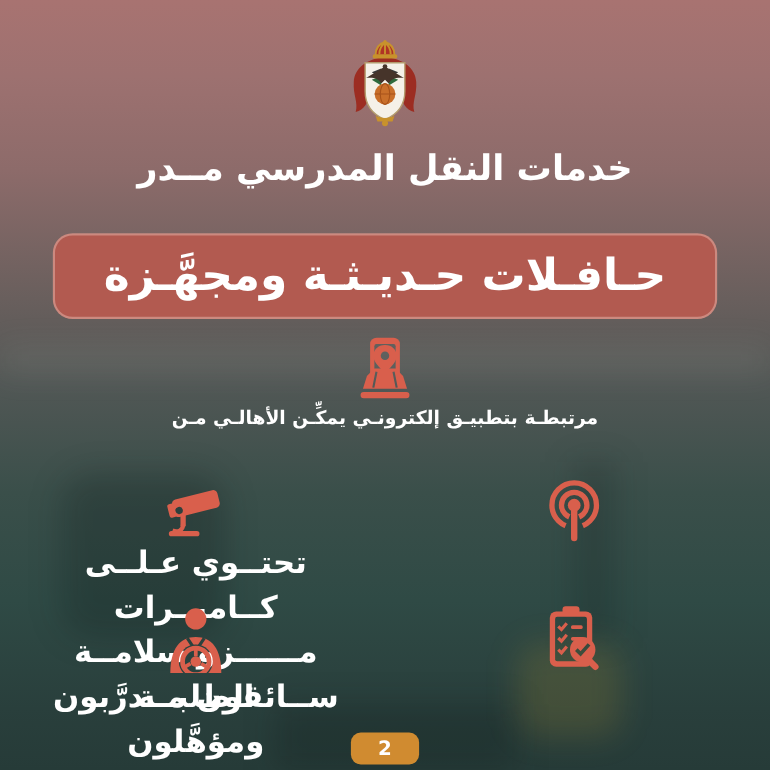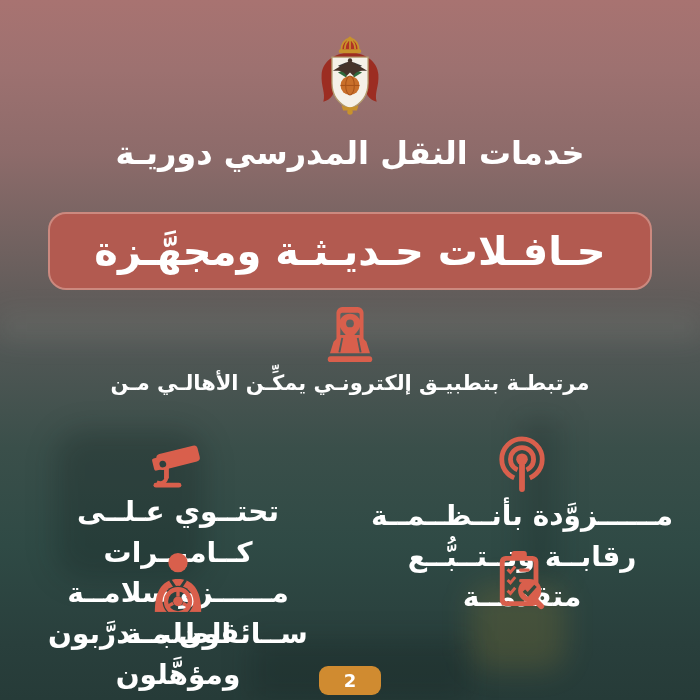--- a/index.html
+++ b/index.html
@@ -26,21 +26,21 @@
     position:absolute;left:48px;top:212px;width:604px;height:78px;
     background:#b25a50;border:2px solid rgba(235,195,185,.45);border-radius:18px;
     display:flex;align-items:center;justify-content:center;box-sizing:border-box;
   }
   .banner span{color:#fff;font-size:40px;font-weight:700;direction:rtl;white-space:nowrap;}
 
   .icon{position:absolute;display:flex;justify-content:center;}
   .app-icon{left:0;right:0;top:306px;}
   .app-text{
     position:absolute;left:90px;top:368px;width:520px;margin:0;text-align:center;
-    color:#fff;font-size:21px;font-weight:700;line-height:1.5;direction:rtl;
+    color:#fff;font-size:17px;font-weight:700;line-height:1.5;direction:rtl;
   }
   .feat{position:absolute;width:320px;text-align:center;}
   .feat .ficon{display:flex;justify-content:center;}
   .feat .ftext{color:#fff;font-size:28px;font-weight:700;line-height:1.45;direction:rtl;margin-top:2px;}
   .f-cameras{left:18px;top:440px;}
   .f-tracking{left:362px;top:436px;}
   .f-drivers{left:18px;top:552px;}
   .f-maintenance{left:362px;top:550px;}
 
   .page-badge{
@@ -76,21 +76,21 @@
       <path d="M50 28 L30 40 C38 39 44 41 46 46 L50 42 L54 46 C56 41 62 39 70 40 Z" fill="#46342a"></path>
       <circle cx="50" cy="28" r="2.5" fill="#46342a"></circle>
       <circle cx="50" cy="57" r="11" fill="#c96f2a"></circle>
       <ellipse cx="50" cy="57" rx="5" ry="11" fill="none" stroke="#a8531a" stroke-width="1.2"></ellipse>
       <path d="M39 57 H61" stroke="#a8531a" stroke-width="1.2"></path>
       <path d="M40 80 C45 83 55 83 60 80 L58 86 H42 Z" fill="#c8922c"></path>
       <circle cx="50" cy="88" r="3.2" fill="#c8922c"></circle>
     </svg>
   </div>
 
-  <h1 class="title">خدمات النقل المدرسي دوريـة</h1>
+  <h1 class="title">خدمات النقل المدرسي مــدر</h1>
 
   <div class="banner">
     <span>حـافـلات حـديـثـة ومجهَّـزة</span>
   </div>
 
   <div class="icon app-icon">
     <svg viewBox="0 0 60 60" width="58" height="58">
       <defs>
           <mask id="mPhone">
         <rect width="60" height="60" fill="#000"></rect>
@@ -146,24 +146,20 @@
           <circle cx="28" cy="24" r="21" stroke="#fff" stroke-width="5" fill="none"></circle>
           <circle cx="28" cy="24" r="12" stroke="#fff" stroke-width="5" fill="none"></circle>
           <path d="M28 24 L13 60 L43 60 Z" fill="#000"></path>
           <circle cx="28" cy="24" r="6" fill="#fff"></circle>
           <rect x="25" y="24" width="6" height="34" rx="3" fill="#fff"></rect>
         </mask>
           </defs>
         <rect width="56" height="60" fill="#d95f4c" mask="url(#mCast)"></rect>
       </svg>
     </div>
-    <div class="ftext">
-      <span>مــــــزوَّدة بأنــظــمــة</span><br>
-      <span>رقابــة وتــتــبُّــع متقدمــة</span>
-    </div>
   </div>
 
   <div class="feat f-drivers">
     <div class="ficon">
       <svg viewBox="0 0 58 62" width="56" height="60">
         <defs>
             <mask id="mDrv">
           <rect width="58" height="62" fill="#000"></rect>
           <circle cx="29" cy="11" r="10" fill="#fff"></circle>
           <path d="M5 62 C5 39 14 28 29 28 C44 28 53 39 53 62 Z" fill="#fff"></path>

